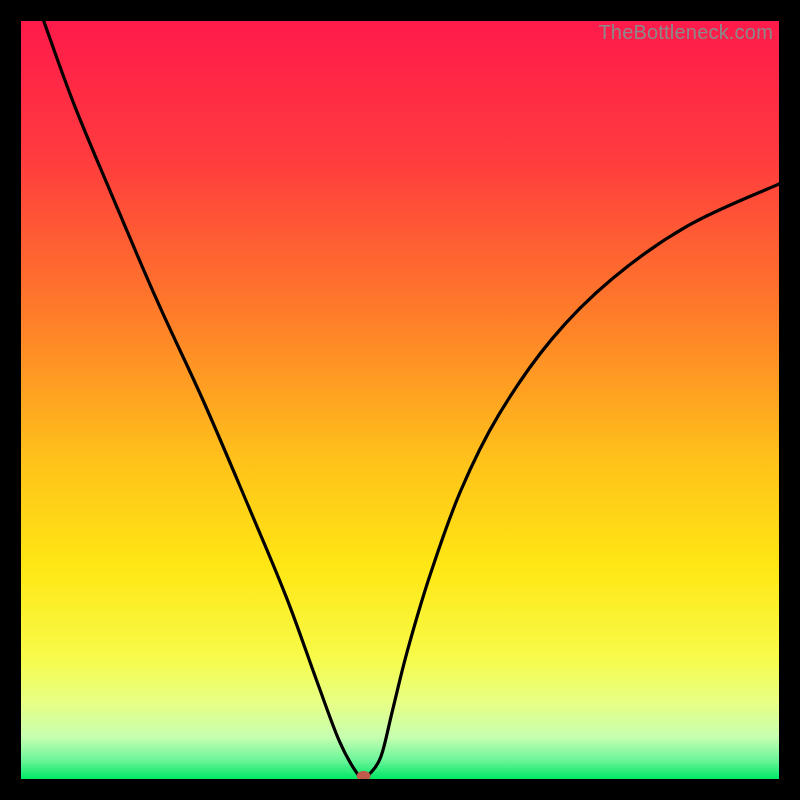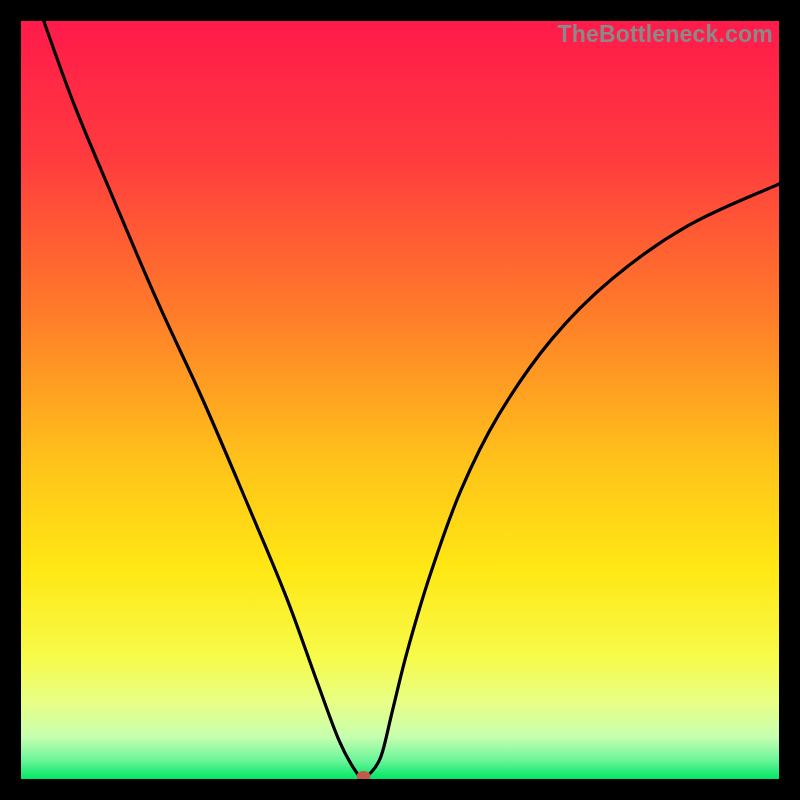--- a/index.html
+++ b/index.html
@@ -24,22 +24,22 @@
     left: 0;
     top: 0;
     width: 758px;
     height: 758px;
   }
   .watermark {
     position: absolute;
     top: 0;
     right: 6px;
     color: #8a8a8a;
-    font-size: 23px;
-    font-weight: 700;
+    font-size: 20px;
+    font-weight: 400;
     letter-spacing: 0.2px;
     text-align: center;
   }
   svg {
     display: block;
   }
 </style>
 </head>
 <body>
 

